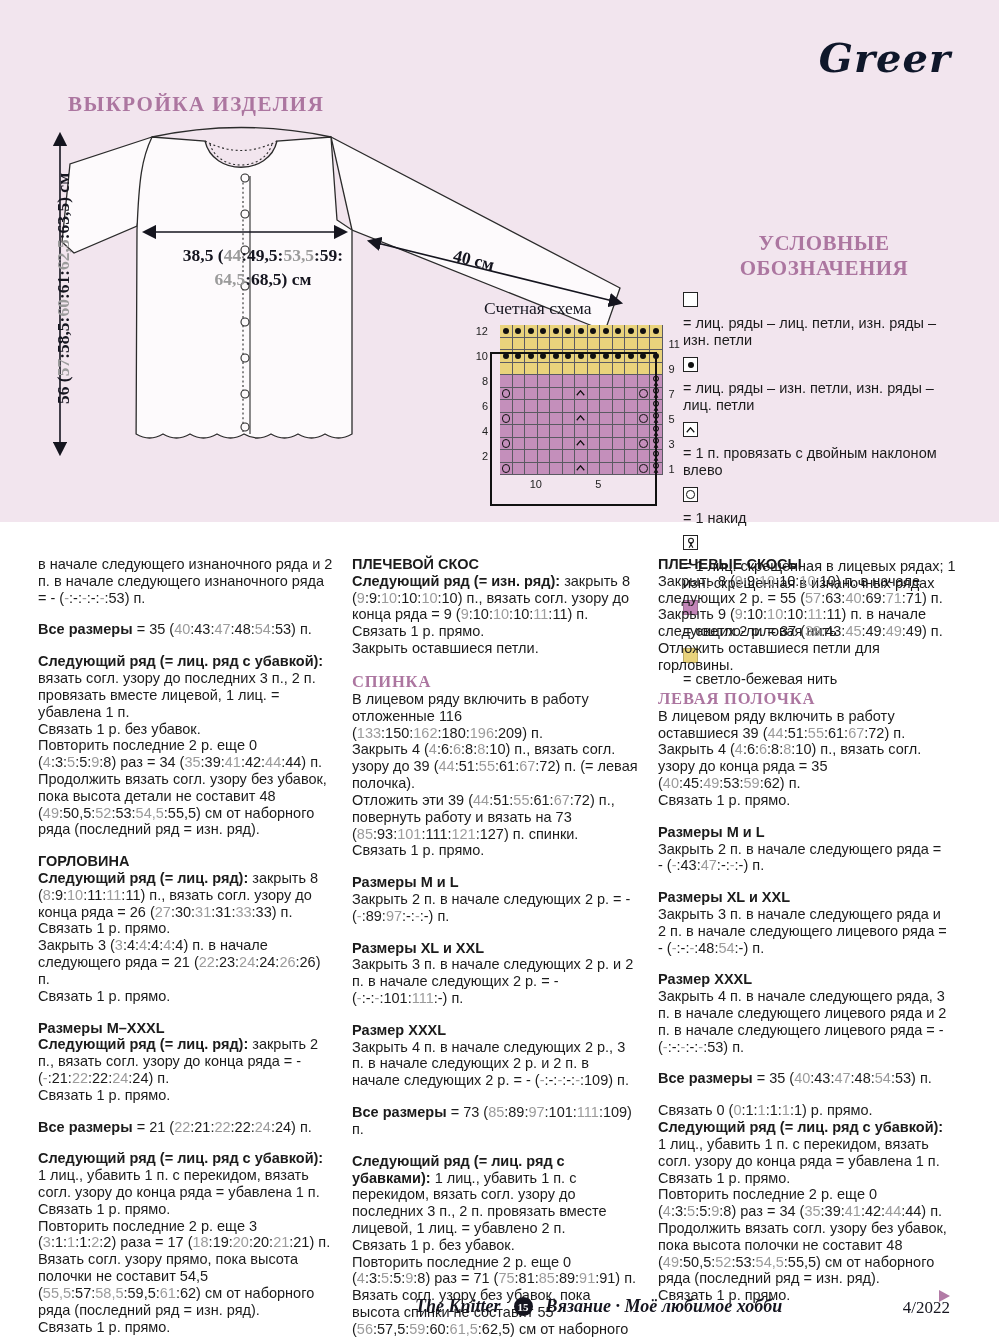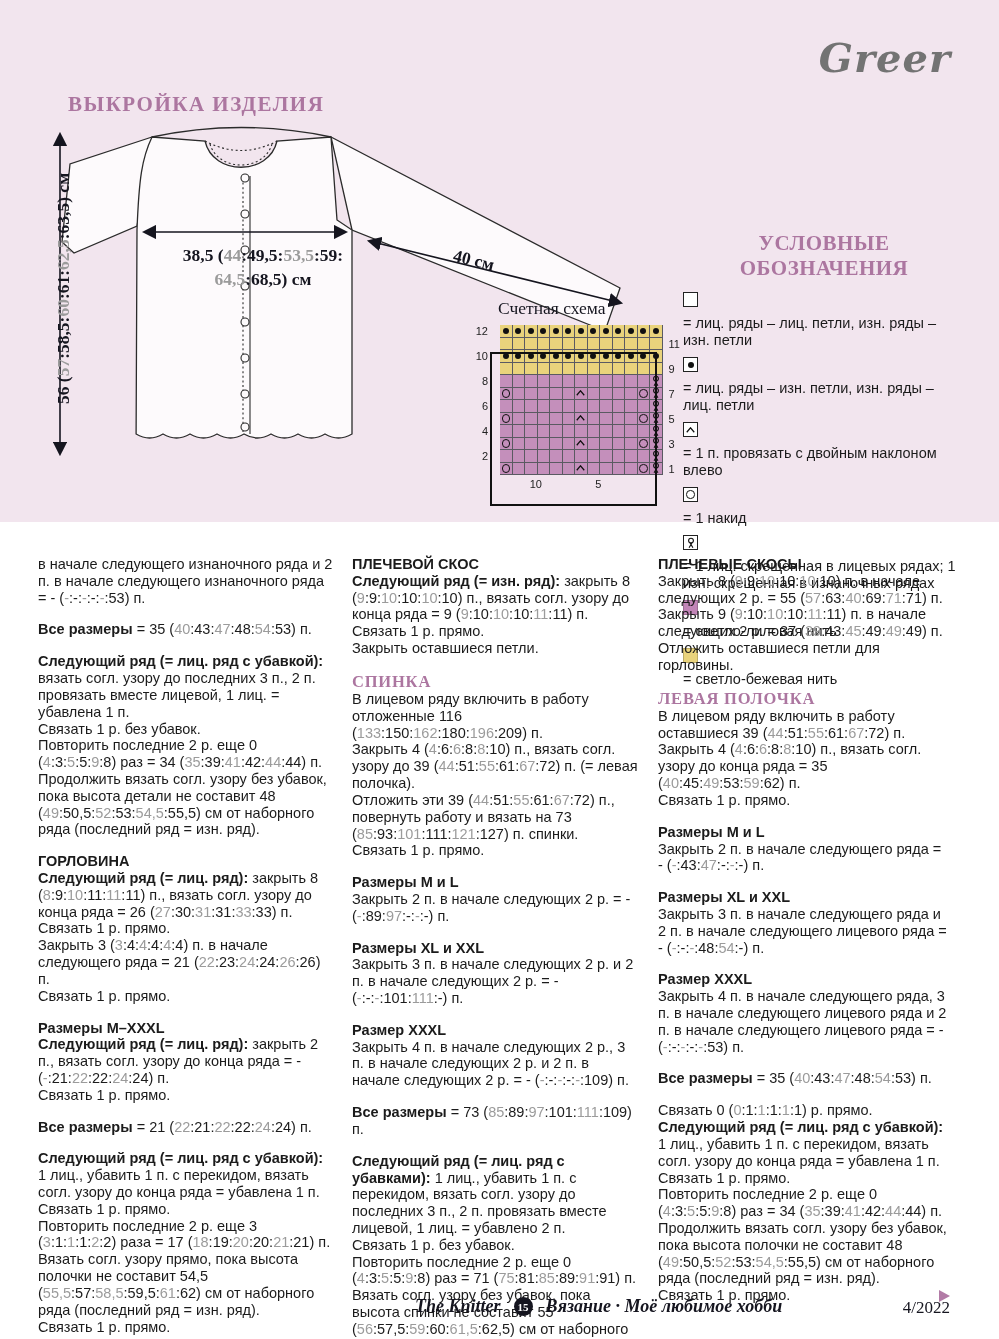--- a/index.html
+++ b/index.html
@@ -1,37 +1,37 @@
 <!DOCTYPE html>
 <html><head>
 <meta charset="utf-8">
 <style>
   html,body{margin:0;padding:0;}
   .page{position:relative;width:999px;height:1339px;background:#ffffff;overflow:hidden;
         font-family:"Liberation Sans",sans-serif;color:#1b1b1b;}
   .pink-band{position:absolute;left:0;top:0;width:999px;height:522px;background:#f2e5ee;}
   .greer{position:absolute;top:34px;right:48px;font-family:"DejaVu Serif",serif;
-         font-style:italic;font-weight:bold;font-size:40px;color:#737373;letter-spacing:1px;}
+         font-style:italic;font-weight:bold;font-size:40px;color:#0f172a;letter-spacing:1px;}
   .big-head{font-family:"Liberation Serif",serif;font-weight:bold;color:#ac76a0;
             font-size:21px;letter-spacing:1.5px;text-align:center;}
   .pattern-head{position:absolute;left:68px;top:92px;}
 
   
   .schematic{position:absolute;left:28px;top:118px;width:620px;height:400px;}
   .schematic svg{position:absolute;left:0;top:0;}
   .dim{position:absolute;font-family:"Liberation Serif",serif;font-weight:bold;
        font-size:17.5px;color:#15151f;}
   .dim-width{left:120px;top:126px;width:230px;text-align:center;line-height:1.35;}
   .dim-height{left:-115px;top:160px;width:300px;text-align:center;transform:rotate(-90deg);white-space:nowrap;}
   .dim-sleeve{left:425px;top:132px;transform:rotate(13.5deg);white-space:nowrap;}
 
   
   .chart{position:absolute;left:472px;top:298px;}
   .chart-title{font-family:"Liberation Serif",serif;font-size:17.5px;color:#15151f;
-               margin:0 0 6px 26px;}
+               margin:0 0 6px 12px;}
   .crow{display:flex;align-items:stretch;height:12.5px;}
   .lnum,.rnum{width:16px;font-size:11px;line-height:12.5px;color:#222;}
   .lnum{text-align:right;margin-right:12px;}
   .rnum{text-align:left;margin-left:6px;}
   .ccell{width:12.5px;height:12.5px;box-sizing:border-box;border-right:1px solid #5a5a62;
          border-bottom:1px solid #5a5a62;display:flex;align-items:center;justify-content:center;}
   .bg-beige{background:#e9d37c;}
   .bg-lilac{background:#c48fbb;}
   .grid-outline{position:absolute;left:20px;top:29px;width:162.5px;height:150px;
                 border:2px solid #111;box-sizing:content-box;margin:-2px;pointer-events:none;}

